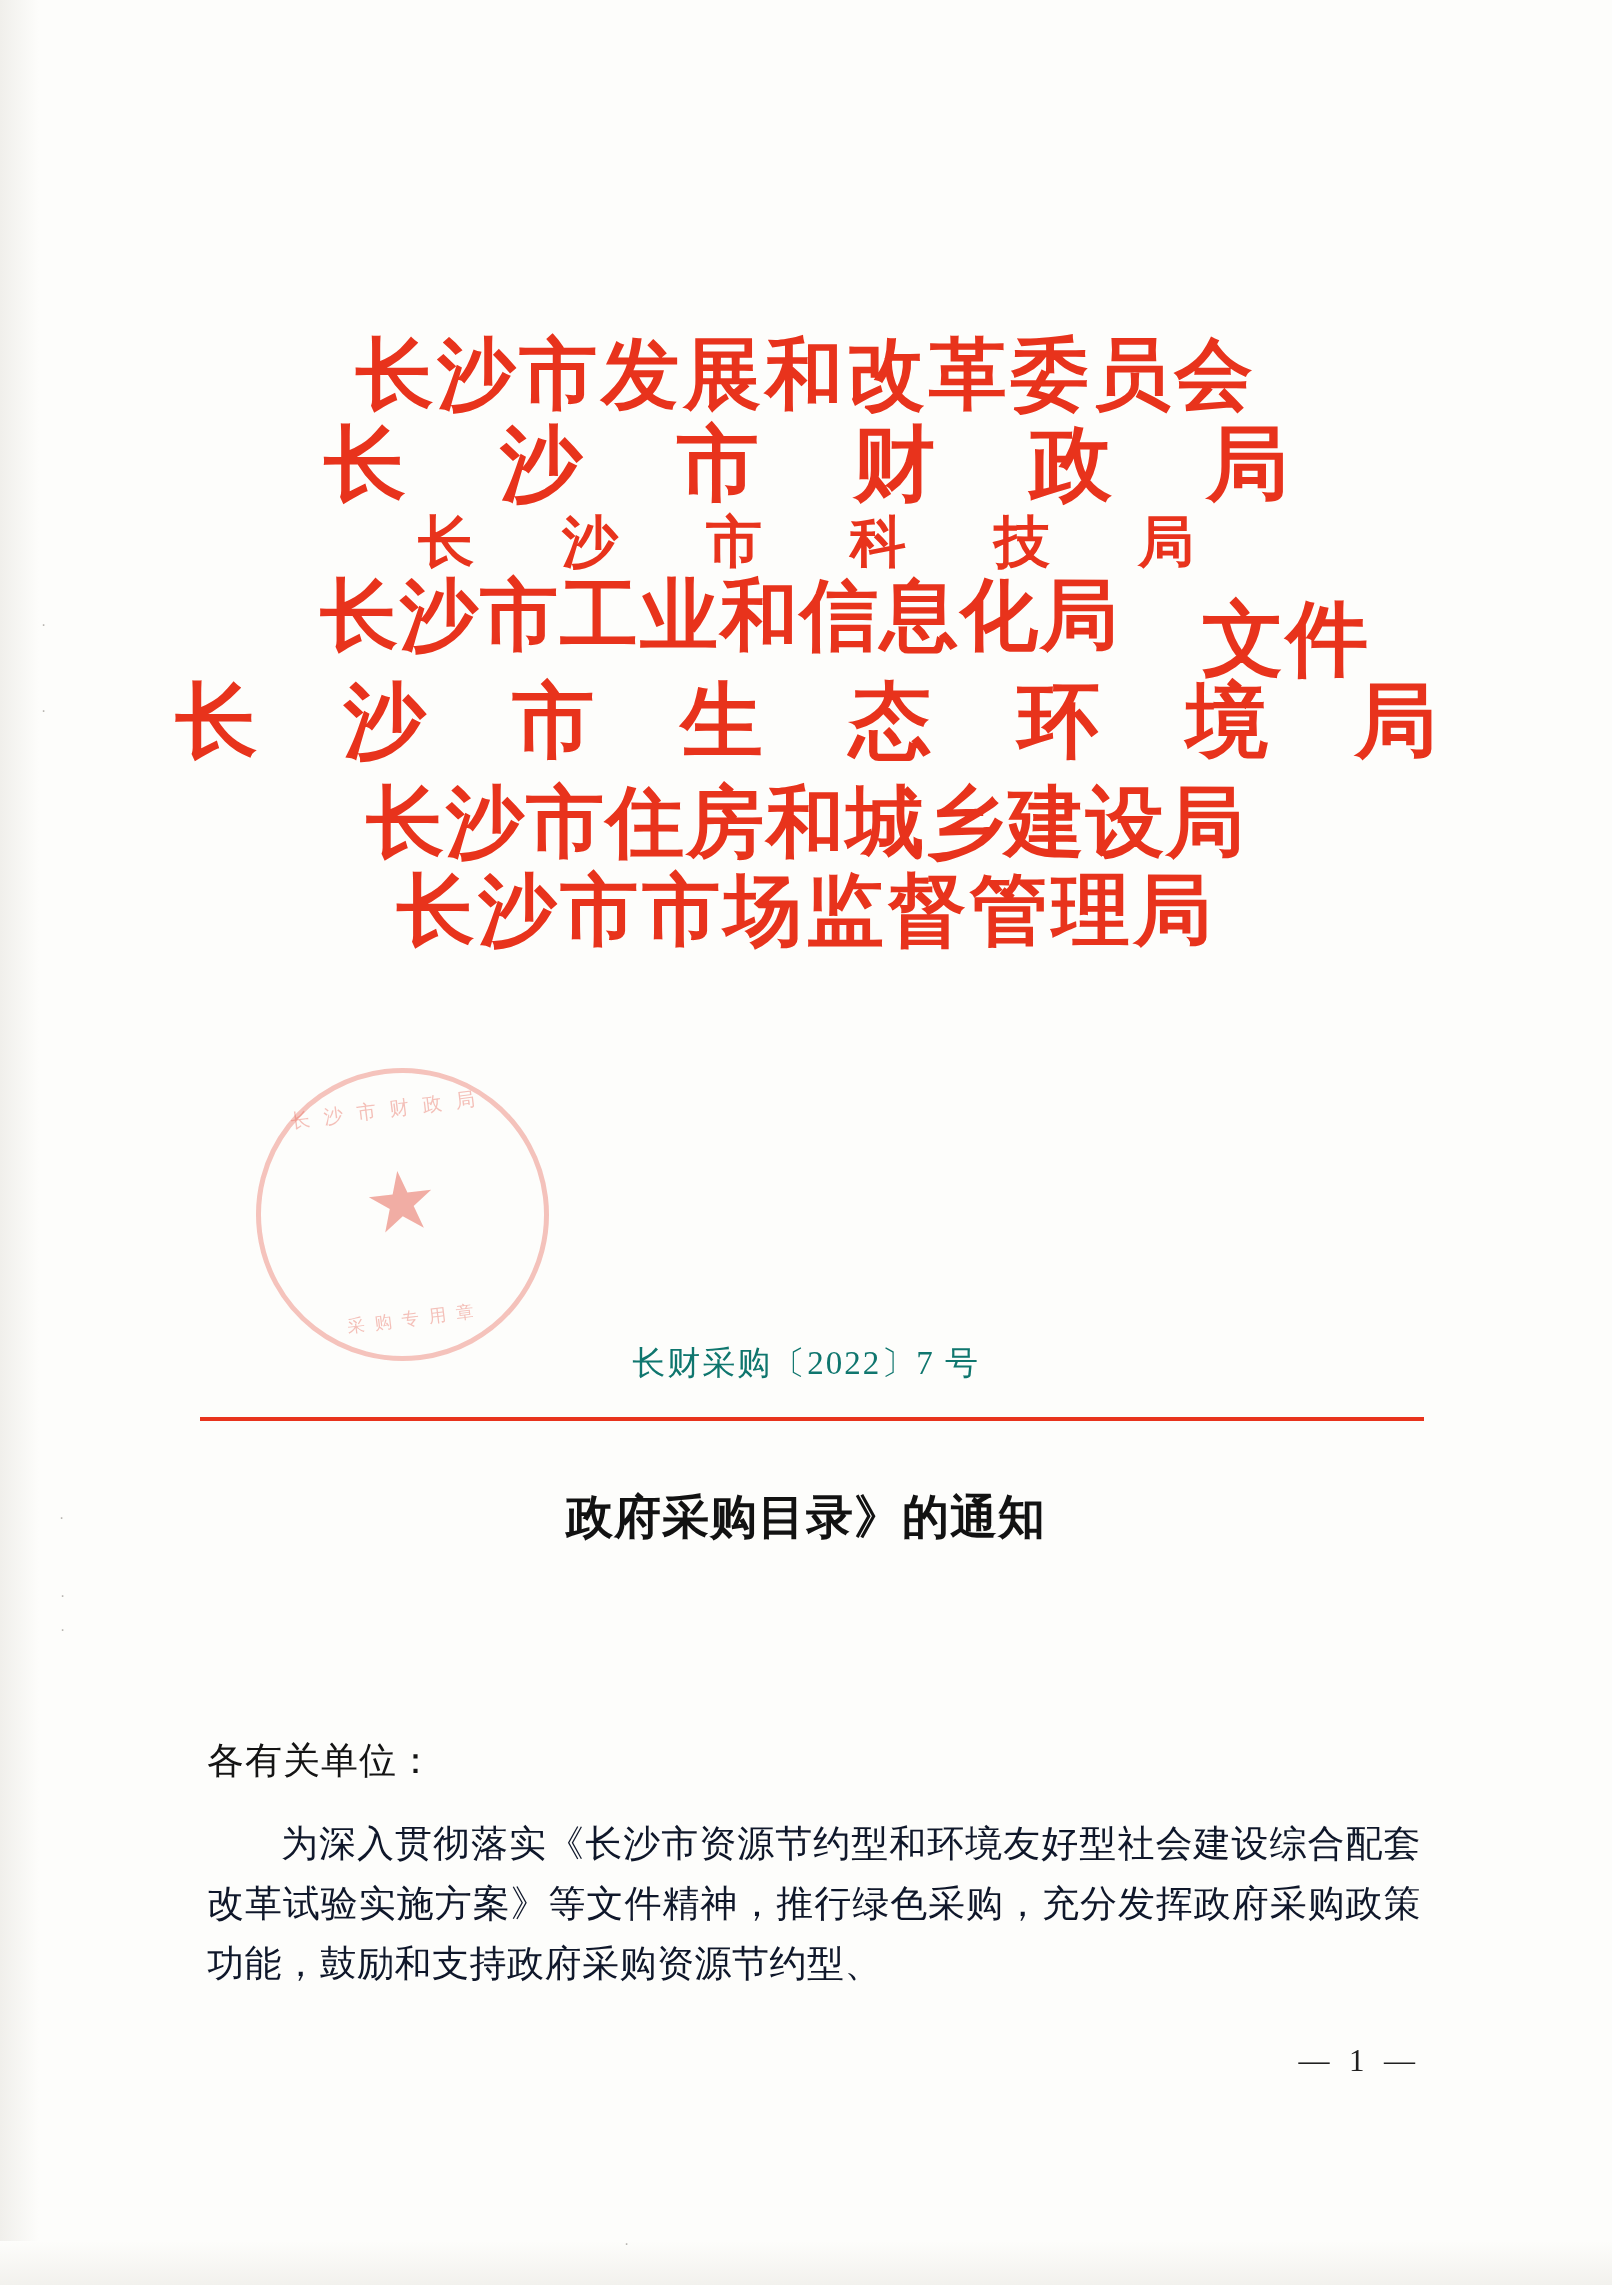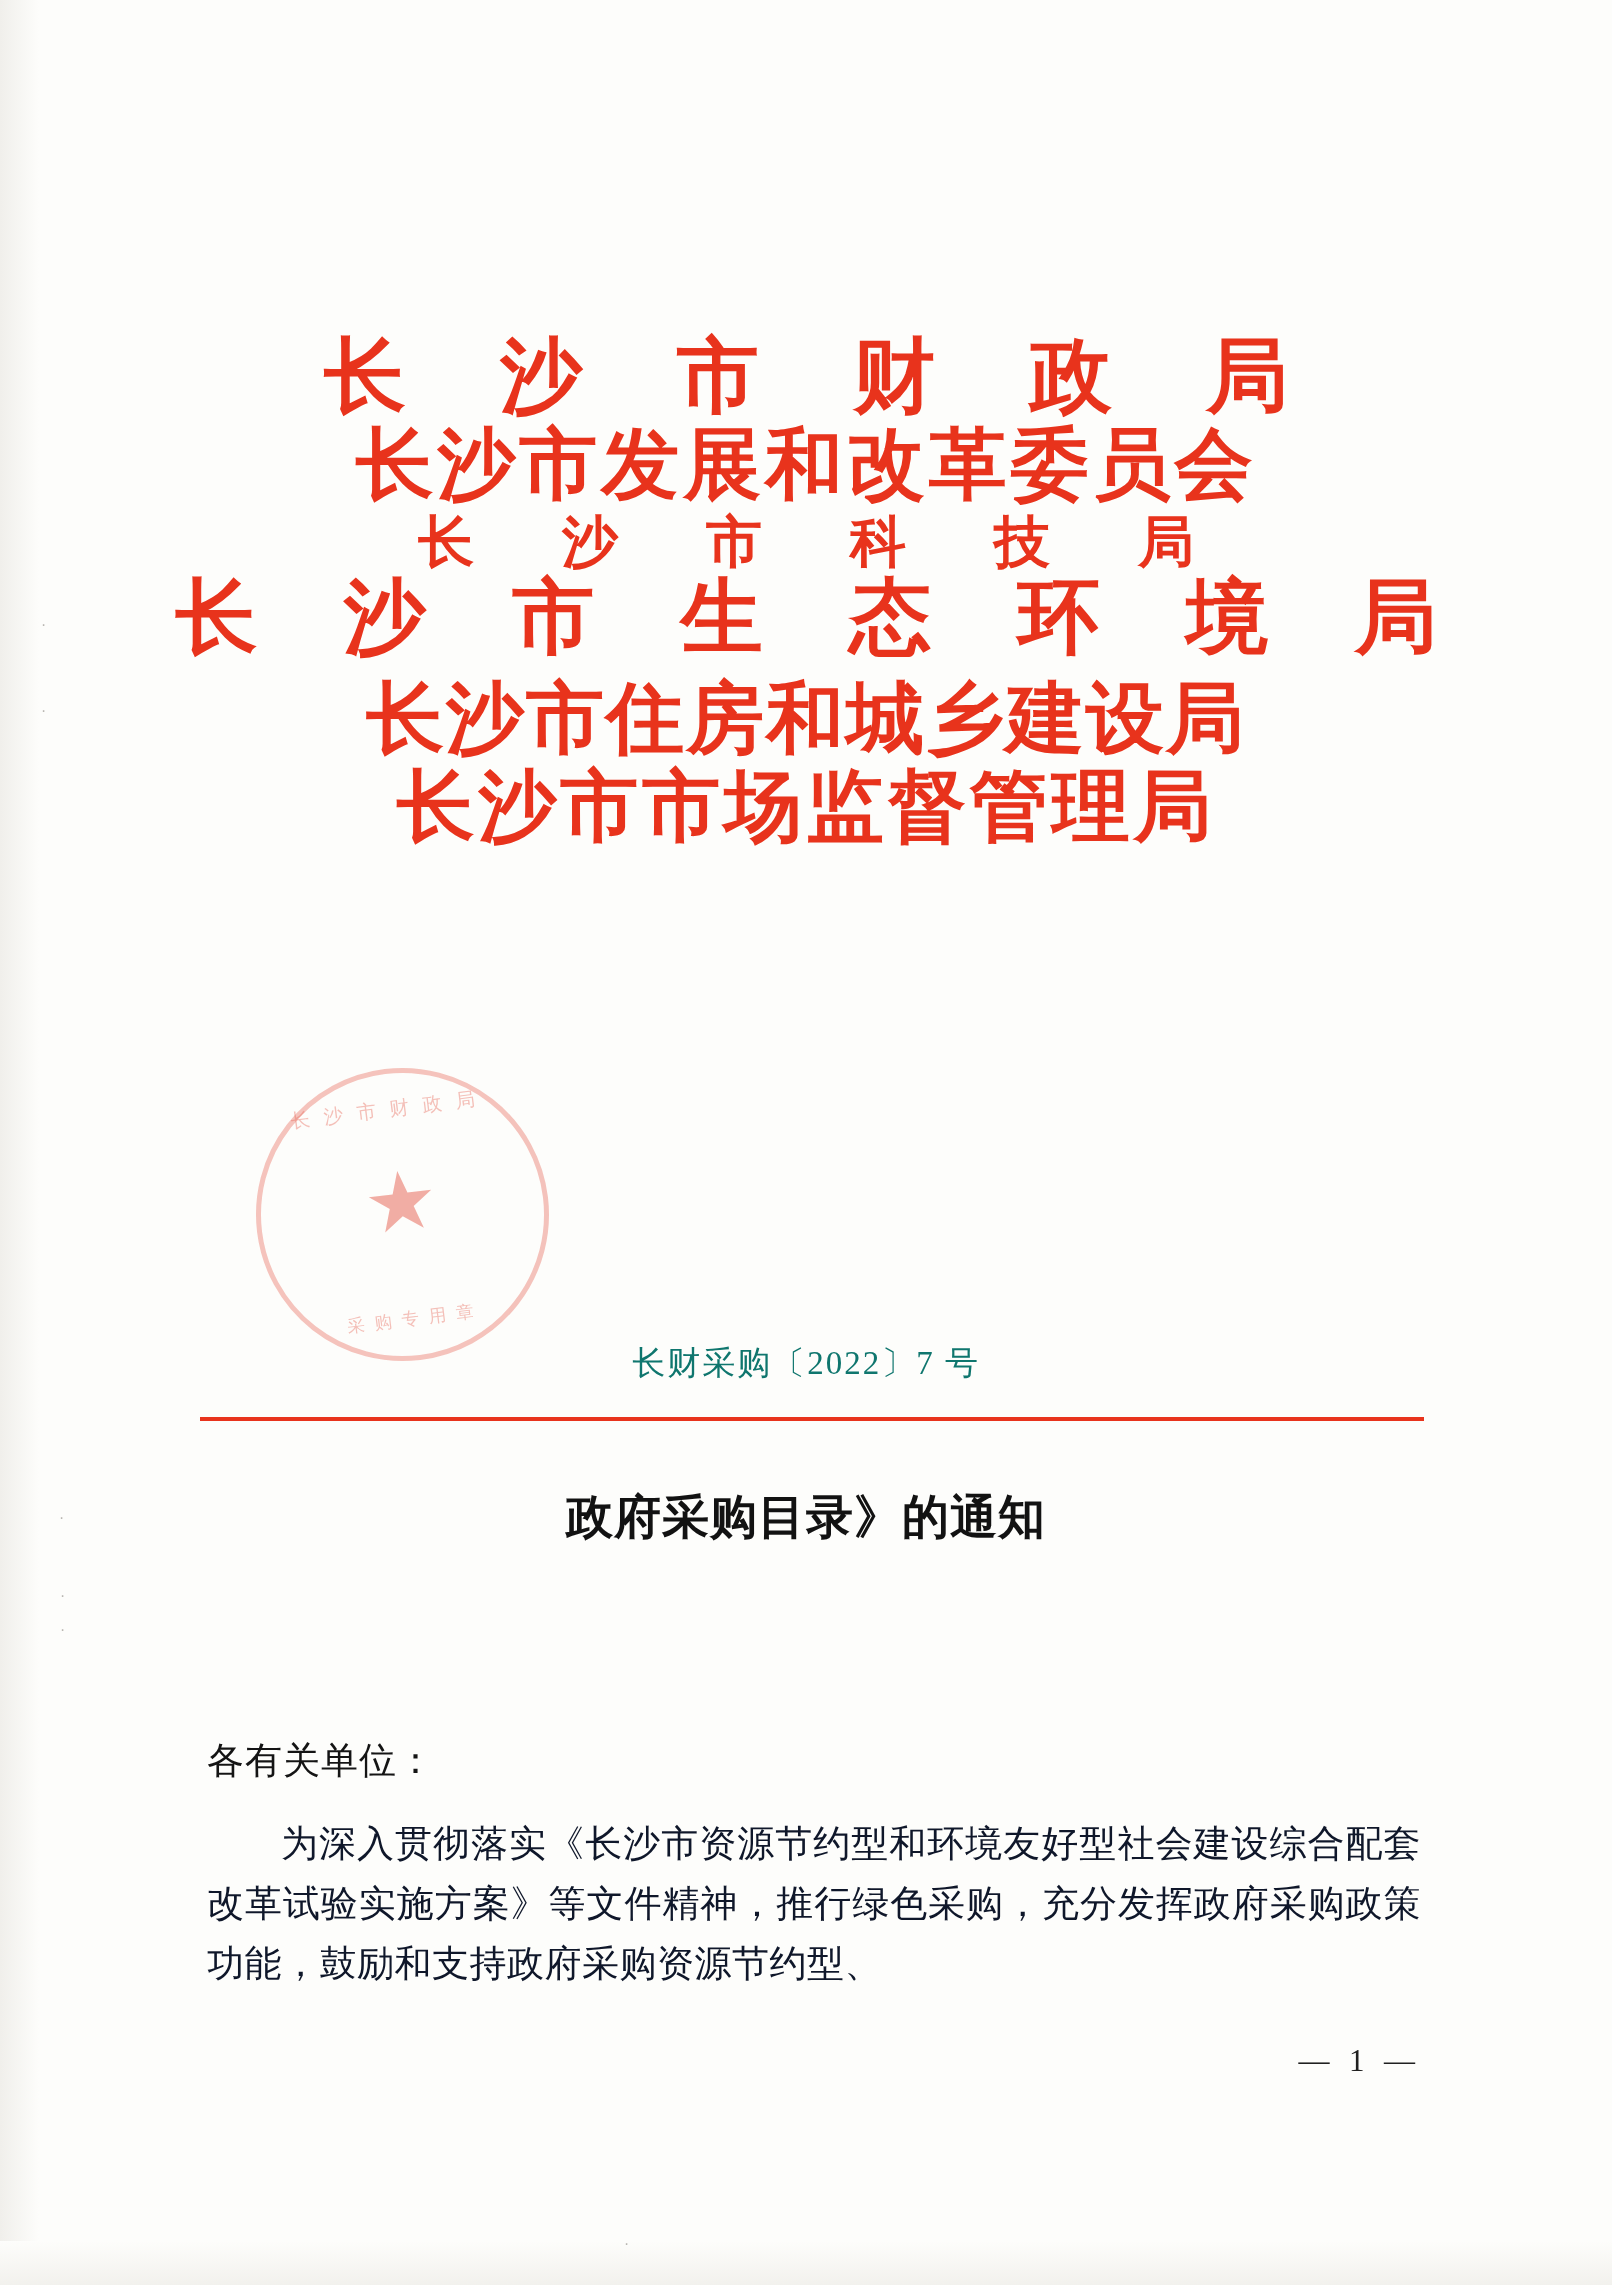--- a/index.html
+++ b/index.html
@@ -246,23 +246,27 @@
 </style>
 </head>
 <body>
 
 <div class="page">
 
   <div class="scan-edge-left"></div>
   <div class="scan-edge-bottom"></div>
 
   <div class="letterhead">
+    <div class="lh-line lh-2">长沙市发展和改革委员会</div>
     <div class="lh-line lh-1">长 沙 市 财 政 局</div>
-    <div class="lh-line lh-2">长沙市发展和改革委员会</div>
     <div class="lh-line lh-3">长 沙 市 科 技 局</div>
+    <div class="lh-4-wrap">
+      <div class="lh-line lh-4">长沙市工业和信息化局</div>
+      <div class="lh-4-doc">文件</div>
+    </div>
     <div class="lh-line lh-5">长 沙 市 生 态 环 境 局</div>
     <div class="lh-line lh-6">长沙市住房和城乡建设局</div>
     <div class="lh-line lh-7">长沙市市场监督管理局</div>
   </div>
 
   <div class="seal">
     <div class="seal-text-top">长沙市财政局</div>
     <div class="seal-star">★</div>
     <div class="seal-text-bottom">采购专用章</div>
   </div>

